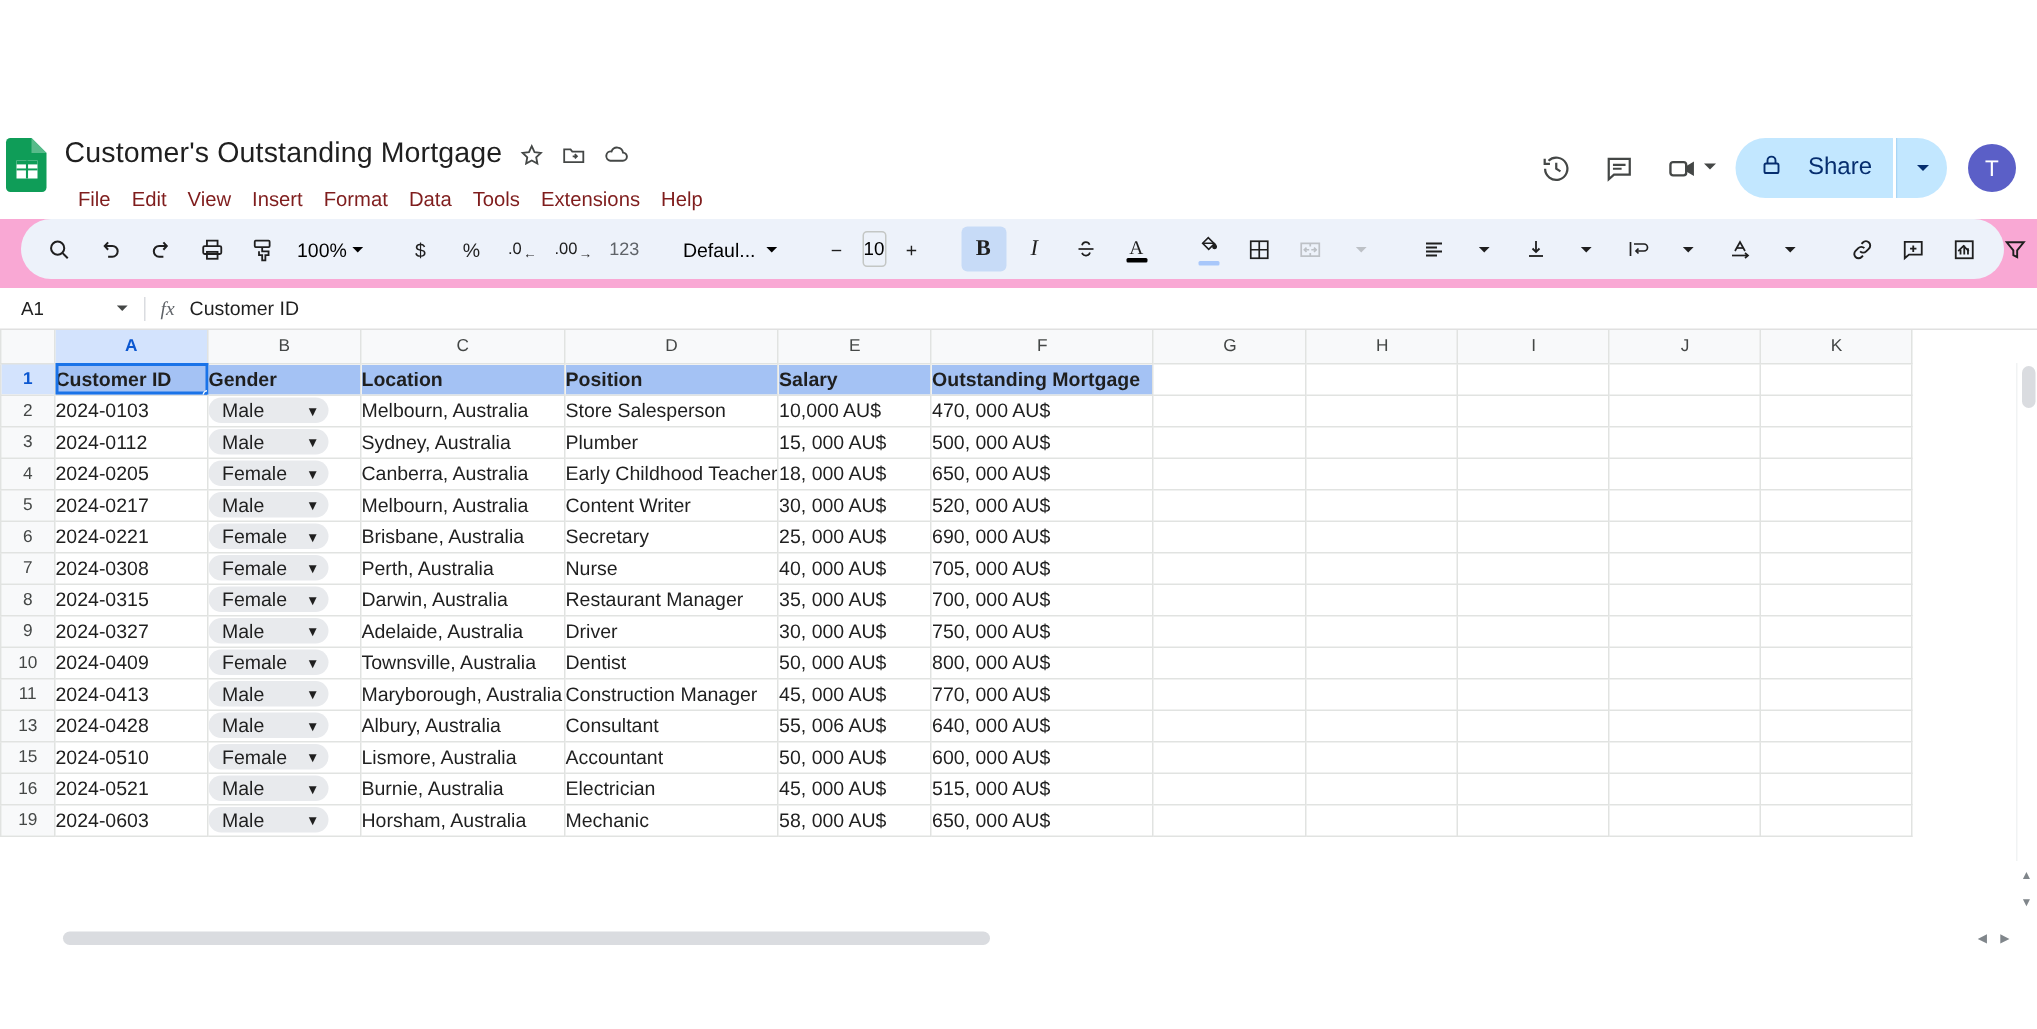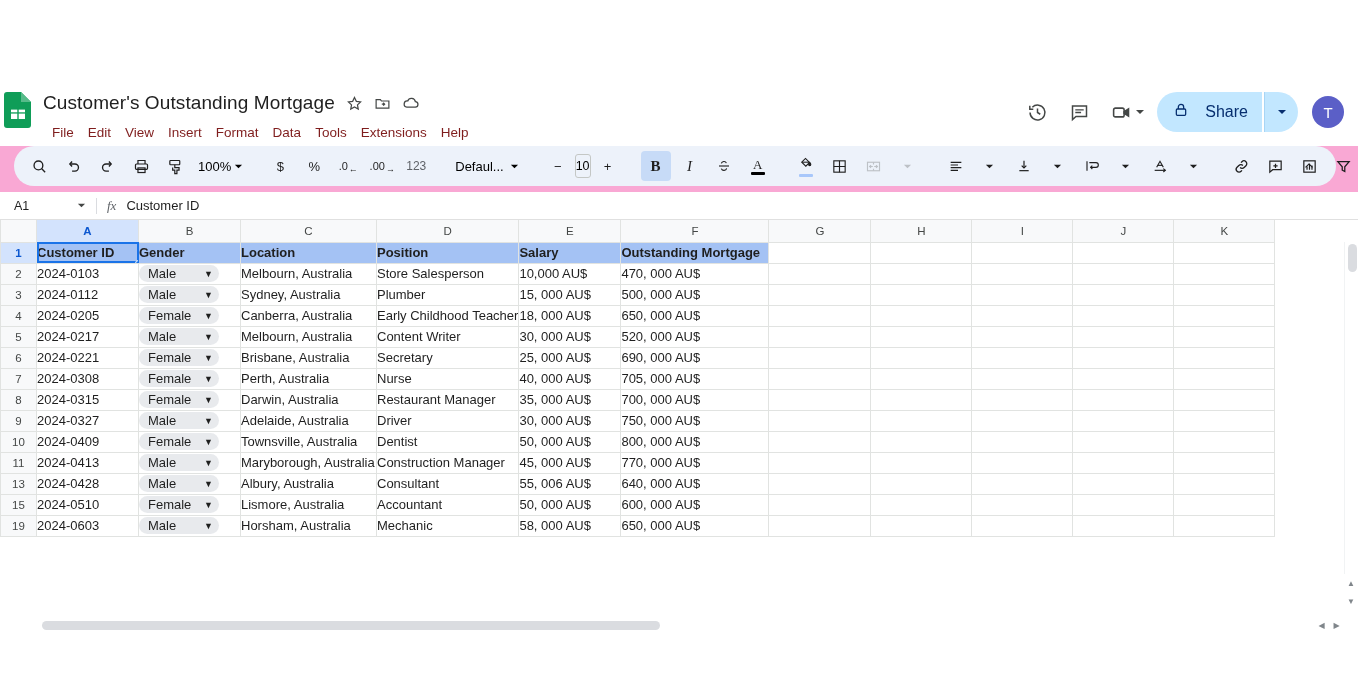--- a/index.html
+++ b/index.html
@@ -748,20 +748,37 @@
             <td class="cell">Accountant</td>
             <td class="cell">50, 000 AU$</td>
             <td class="cell">600, 000 AU$</td>
             <td class="cell"></td>
             <td class="cell"></td>
             <td class="cell"></td>
             <td class="cell"></td>
             <td class="cell"></td>
           </tr>
           <tr>
+            <td class="rowhdr">16</td>
+            <td class="cell">2024-0521</td>
+            <td class="cell"><span class="chip">
+                <span class="cv">Male</span>
+                <span class="ct">▼</span>
+              </span></td>
+            <td class="cell">Burnie, Australia</td>
+            <td class="cell">Electrician</td>
+            <td class="cell">45, 000 AU$</td>
+            <td class="cell">515, 000 AU$</td>
+            <td class="cell"></td>
+            <td class="cell"></td>
+            <td class="cell"></td>
+            <td class="cell"></td>
+            <td class="cell"></td>
+          </tr>
+          <tr>
             <td class="rowhdr">19</td>
             <td class="cell">2024-0603</td>
             <td class="cell"><span class="chip">
                 <span class="cv">Male</span>
                 <span class="ct">▼</span>
               </span></td>
             <td class="cell">Horsham, Australia</td>
             <td class="cell">Mechanic</td>
             <td class="cell">58, 000 AU$</td>
             <td class="cell">650, 000 AU$</td>

